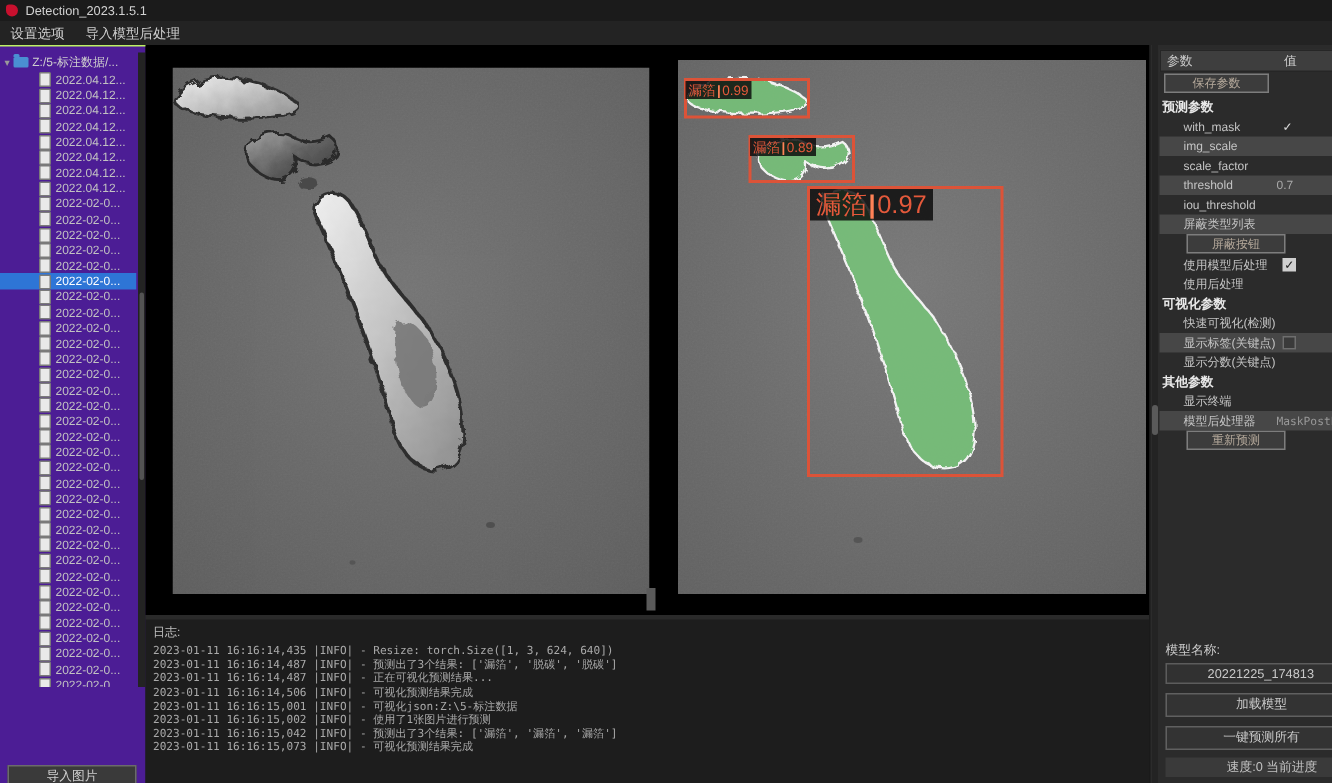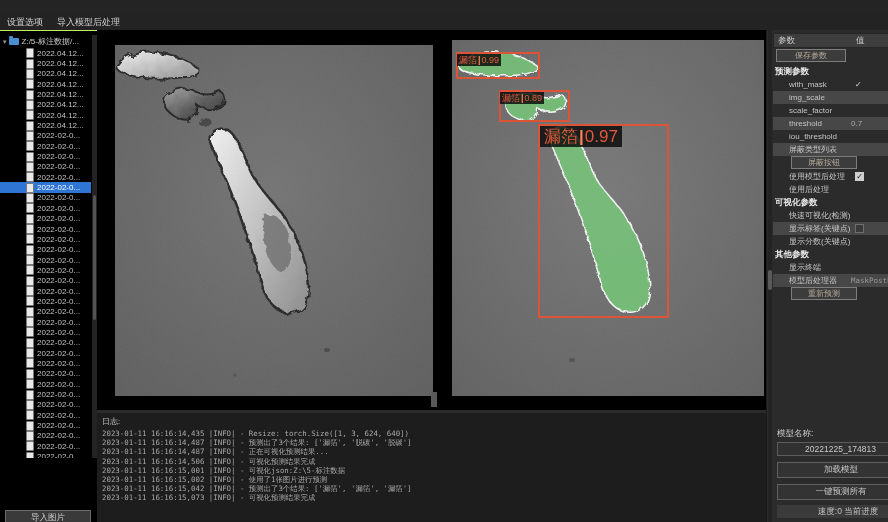--- a/index.html
+++ b/index.html
@@ -7,21 +7,21 @@
        font-family:"Liberation Sans","DejaVu Sans",sans-serif;color:#c8c8c8;}
 
   
   .titlebar{position:absolute;left:0;top:0;width:888px;height:14px;background:#1b1b1b;display:flex;align-items:center;}
   .applogo{width:8px;height:8px;margin:0 5px 0 4px;background:#c8102e;border-radius:2px 50% 50% 50%;}
   .apptitle{font-size:8.5px;color:#d2d2d2;}
   .menubar{position:absolute;left:0;top:14px;width:888px;height:16px;background:#232323;border-bottom:2px solid #bef264;display:flex;align-items:center;}
   .menu-item{font-size:9px;color:#cfcfcf;padding:0 7px;height:16px;line-height:16px;}
 
   
-  .left-panel{position:absolute;left:0;top:31px;width:97px;height:491px;background:#000000;border-right:1px solid #1a1a1a;}
+  .left-panel{position:absolute;left:0;top:31px;width:97px;height:491px;background:#4c1d95;border-right:1px solid #1a1a1a;}
   .tree{position:absolute;left:0;top:4px;right:6px;bottom:64px;overflow:hidden;}
   .troot{display:flex;align-items:center;height:13px;font-size:8px;color:#cfcfcf;white-space:nowrap;}
   .arrow{color:#9a9a9a;font-size:7px;margin:0 2px 0 3px;}
   .folder-ico{width:10px;height:7px;background:#4a8fd2;border-radius:1px;position:relative;margin-right:3px;flex:0 0 auto;}
   .folder-ico:before{content:"";position:absolute;left:0;top:-2px;width:4px;height:2px;background:#4a8fd2;border-radius:1px 1px 0 0;}
   .trow{display:flex;align-items:center;height:10.35px;padding-left:26px;font-size:8px;color:#c2c2c2;white-space:nowrap;}
   .trow.sel{background:#2e75d6;color:#ffffff;}
   .file-ico{width:6px;height:8px;background:#e9e9e9;border:1px solid #7a7a7a;border-radius:1px;margin-right:3px;flex:0 0 auto;}
   .tree-scroll{position:absolute;right:0;top:4px;width:5px;bottom:64px;background:#232323;}
   .tree-scroll .thumb{position:absolute;left:1px;width:3px;top:160px;height:125px;background:#535353;border-radius:2px;}
@@ -81,20 +81,24 @@
   .big-btn{margin-top:6px;width:128px;height:16px;background:#333333;border:1px solid #606060;color:#c9c9c9;
            font-size:8.5px;font-family:inherit;display:block;}
   .status-bar{margin-top:5px;width:128px;height:13px;background:#3a3a3a;font-size:8.5px;color:#c2c2c2;
               line-height:13px;text-align:center;padding-left:14px;box-sizing:border-box;white-space:nowrap;overflow:hidden;}
 </style>
 </head>
 <body>
 
 <div id="app">
 
+  <div class="titlebar">
+    <span class="applogo"></span>
+    <span class="apptitle">Detection_2023.1.5.1</span>
+  </div>
 
   <div class="menubar">
     <span class="menu-item">设置选项</span>
     <span class="menu-item">导入模型后处理</span>
   </div>
 
   <div class="left-panel">
     <div class="tree">
       <div class="troot">
         <span class="arrow">▾</span>

